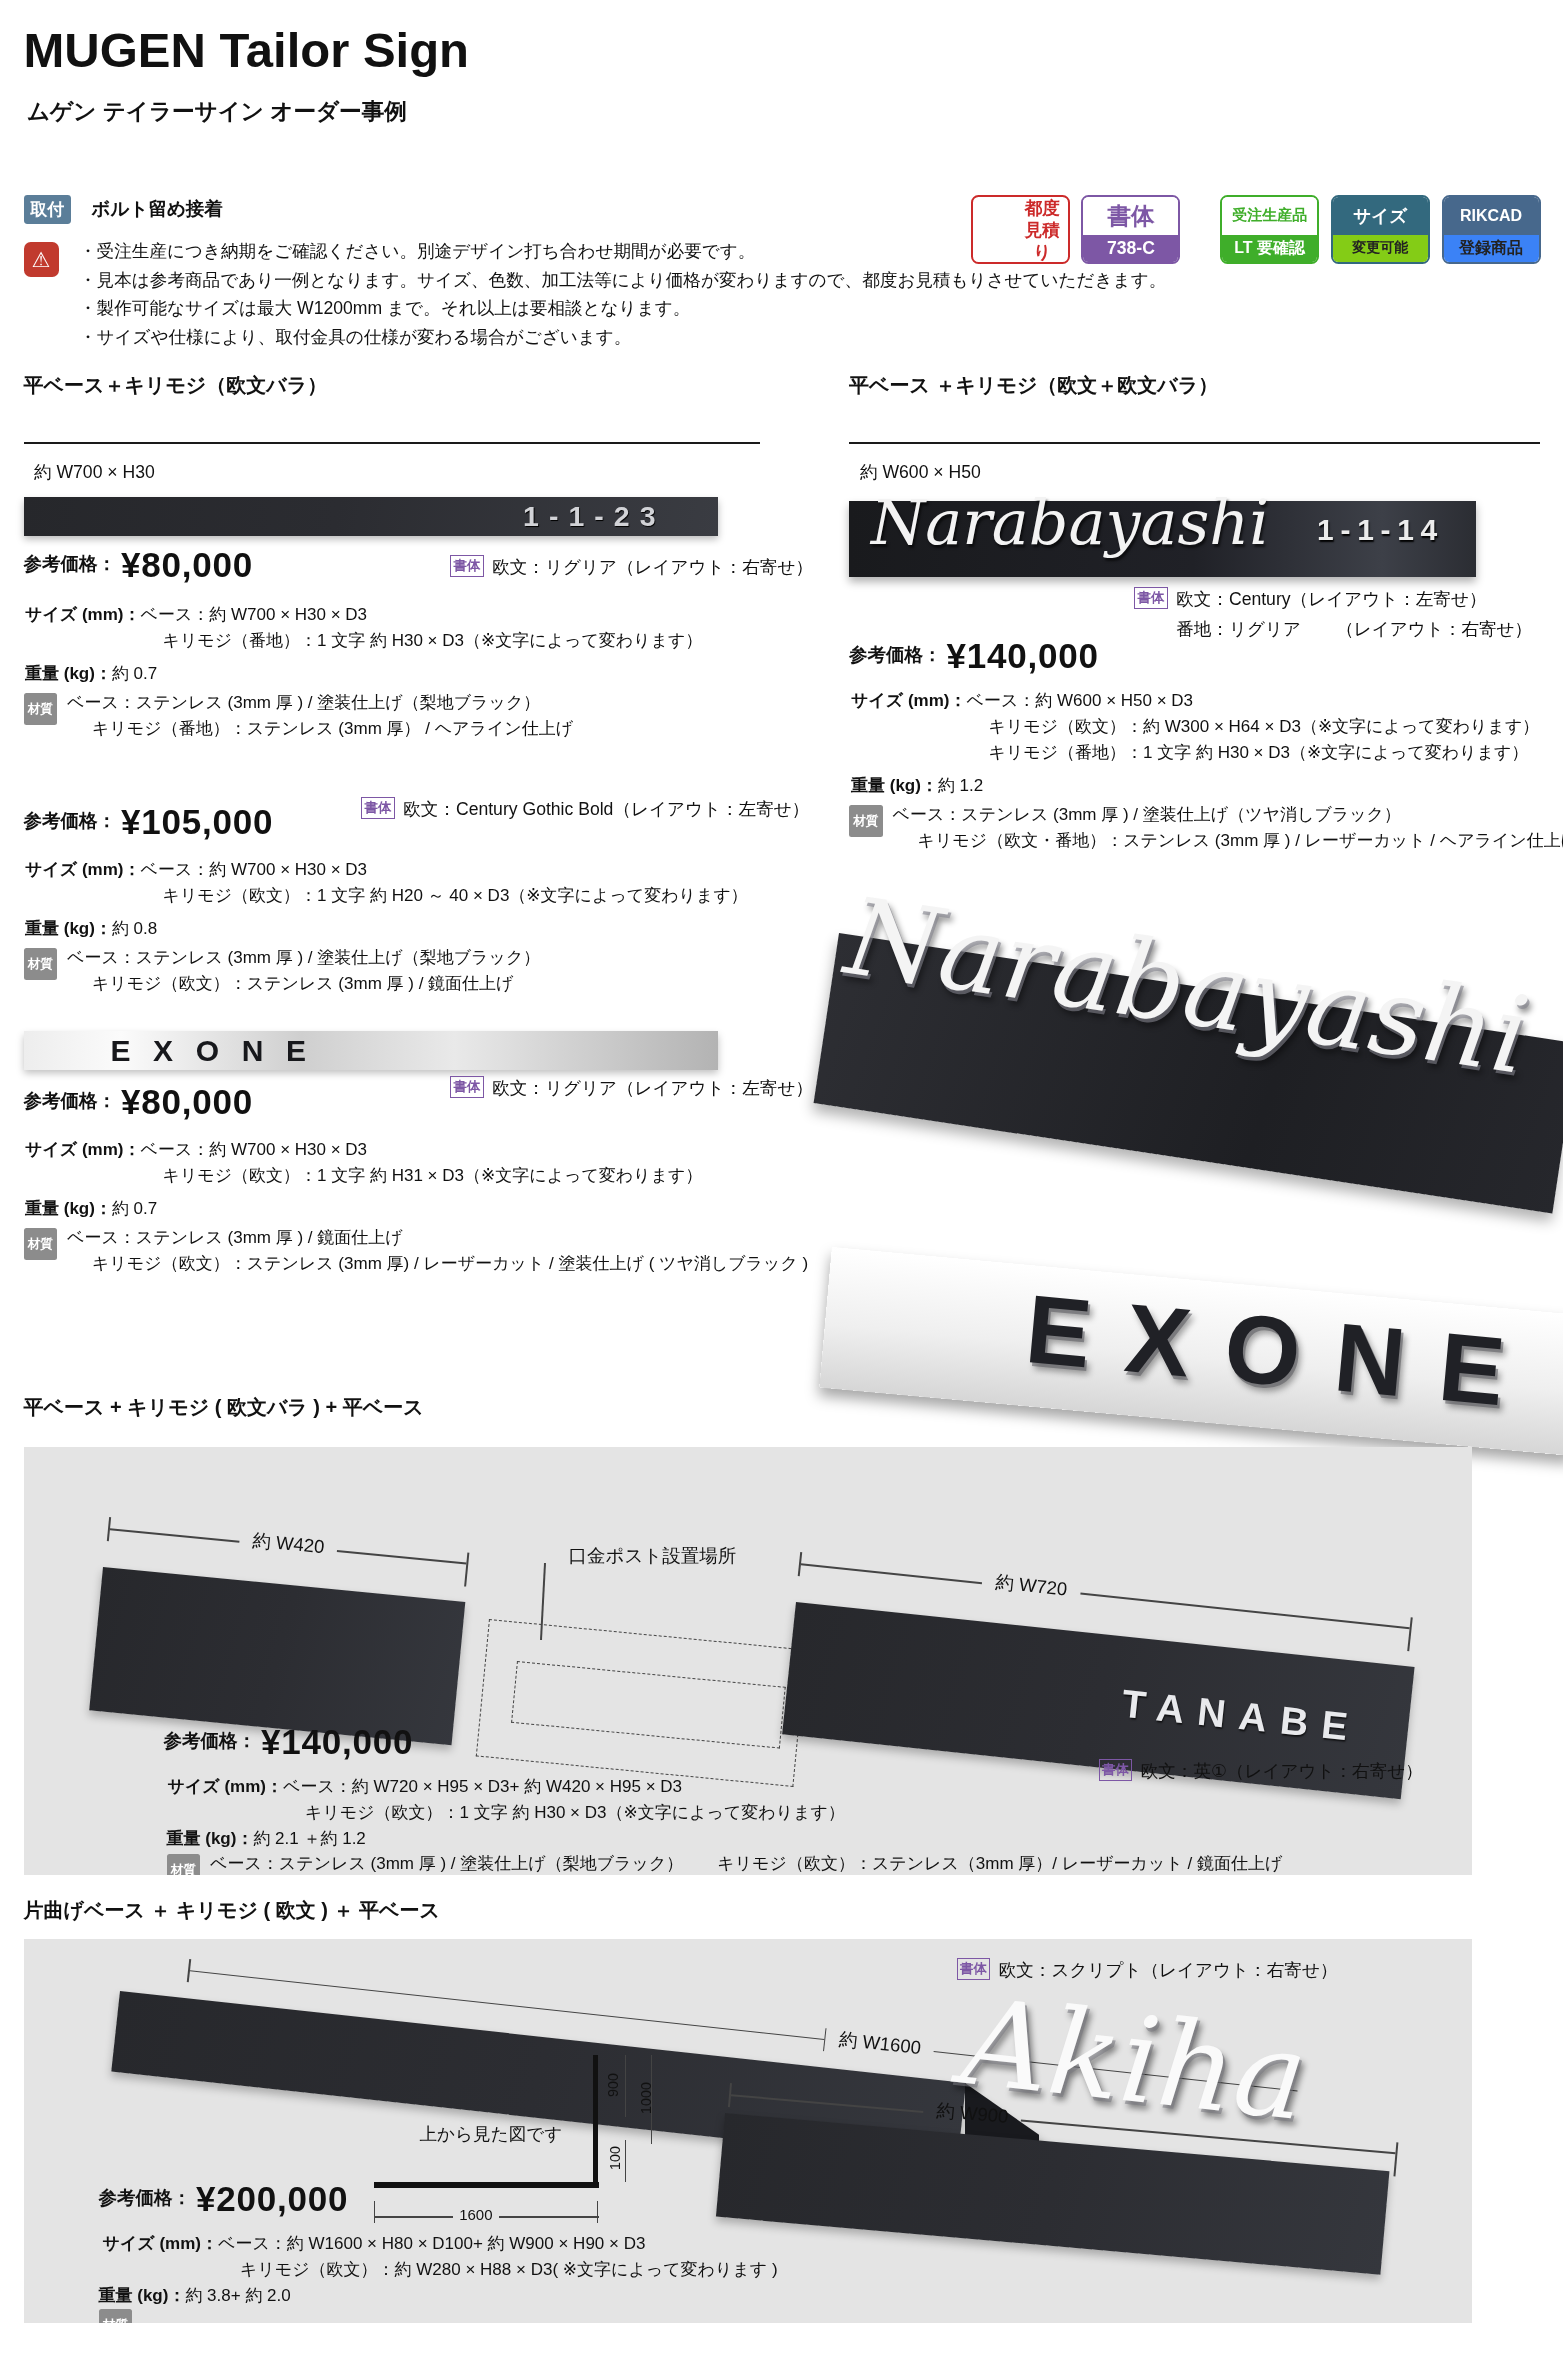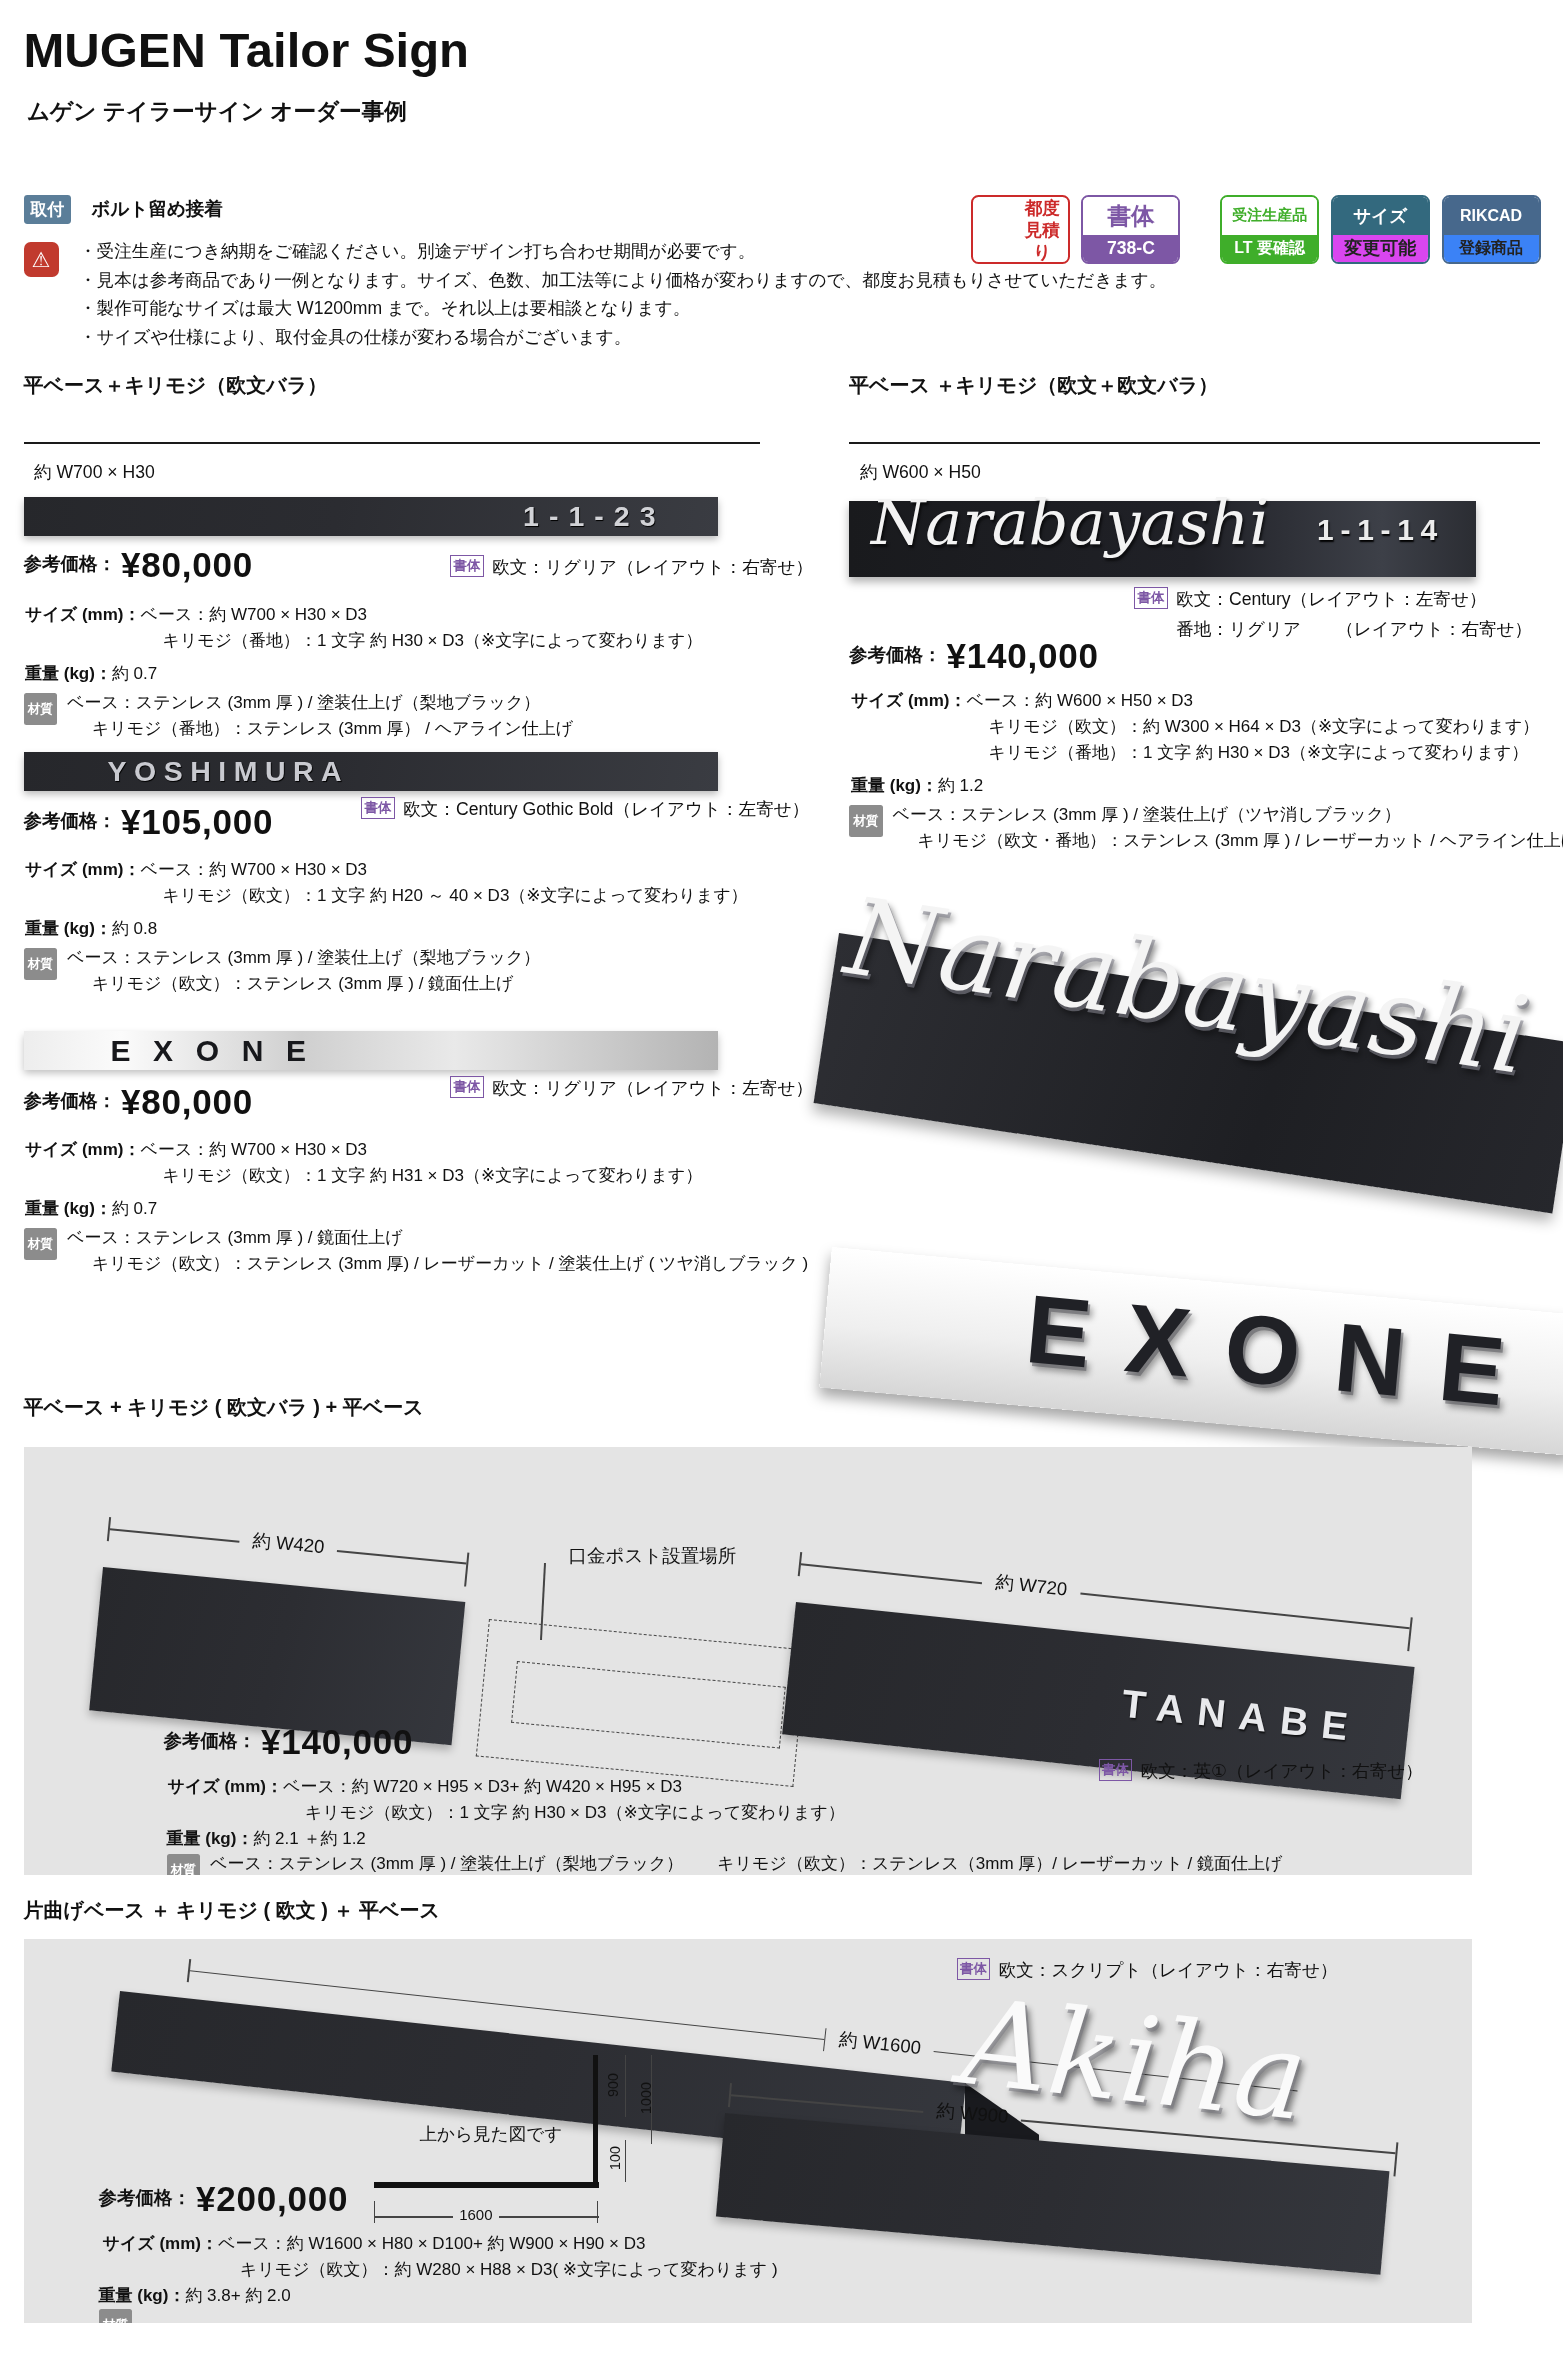--- a/index.html
+++ b/index.html
@@ -22,21 +22,21 @@
   .stamp{width:99px;height:69px;border-radius:7.5px;overflow:hidden;display:flex;flex-direction:column;
          font-weight:bold;text-align:center;box-sizing:border-box;}
   .stamp .t{flex:1.4;display:flex;align-items:center;justify-content:center;}
   .stamp .b{flex:1;display:flex;align-items:center;justify-content:center;}
   .st-red{border:2.5px solid #cc2a2a;color:#cc2a2a;background:#fff;justify-content:center;font-size:17.6px;line-height:22px;padding-left:44px;}
   .st-purple{border:2.5px solid #7d57a5;}  .st-purple .t{color:#7d57a5;background:#fff;font-size:23.5px;}
   .st-purple .b{background:#7d57a5;color:#fff;font-size:17.6px;}
   .st-green{border:2.5px solid #3fae2a;margin-left:28px;}   .st-green .t{color:#3fae2a;background:#fff;font-size:15px;}
   .st-green .b{background:#3fae2a;color:#fff;font-size:16px;}
   .st-teal{border:2.5px solid #33697e;}    .st-teal .t{background:#33697e;color:#fff;font-size:17.6px;}
-  .st-teal .b{background:#d946ef;color:#222;font-size:18px;}
+  .st-teal .b{background:#84cc16;color:#222;font-size:14px;}
   .st-slate{border:2.5px solid #47688c;}   .st-slate .t{background:#47688c;color:#fff;font-size:16px;}
   .st-slate .b{background:#3b82f6;color:#222;font-size:16px;}
 
   
   .kicker{font-size:20px;font-weight:bold;}
   .rule{height:1.7px;background:#1a1a1a;}
 
   
   .signbar{background:linear-gradient(100deg,#26272b 0%,#2b2c31 45%,#3a3c42 100%);
            box-shadow:0 4.2px 7.5px rgba(0,0,0,.28);}
@@ -174,23 +174,20 @@
       </div>
   </div>
   <div class="spec-row" style="left:23.5px;top:690px;">
     <span class="mbadge">材質</span>
     <div class="lines">
       <span>ベース：ステンレス (3mm 厚 ) / 塗装仕上げ（梨地ブラック）</span>
       <span style="margin-left:25px;">キリモジ（番地）：ステンレス (3mm 厚） / ヘアライン仕上げ</span>
     </div>
   </div>
 
-  <div class="abs signbar" style="left:23.5px;top:752px;width:694px;height:39px;">
-    <div class="bar-name" style="line-height:39px;padding-left:84px;">YOSHIMURA</div>
-  </div>
   <div class="fnote" style="left:361px;top:797px;">
     <span class="fbadge">書体</span>
     <span class="nw">欧文：Century Gothic Bold（レイアウト：左寄せ）</span>
   </div>
   <div class="price-row" style="left:23.5px;top:804px;">
     <span class="pl">参考価格：</span>
     <span class="pv">¥105,000</span>
   </div>
   <div class="spec-row" style="left:25px;top:857px;">
     <span class="sl">サイズ (mm)：</span>

